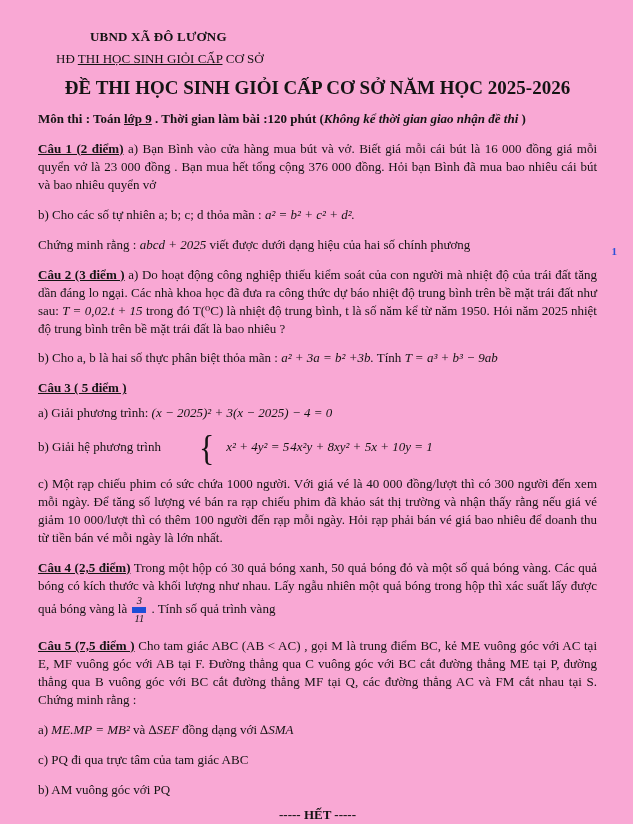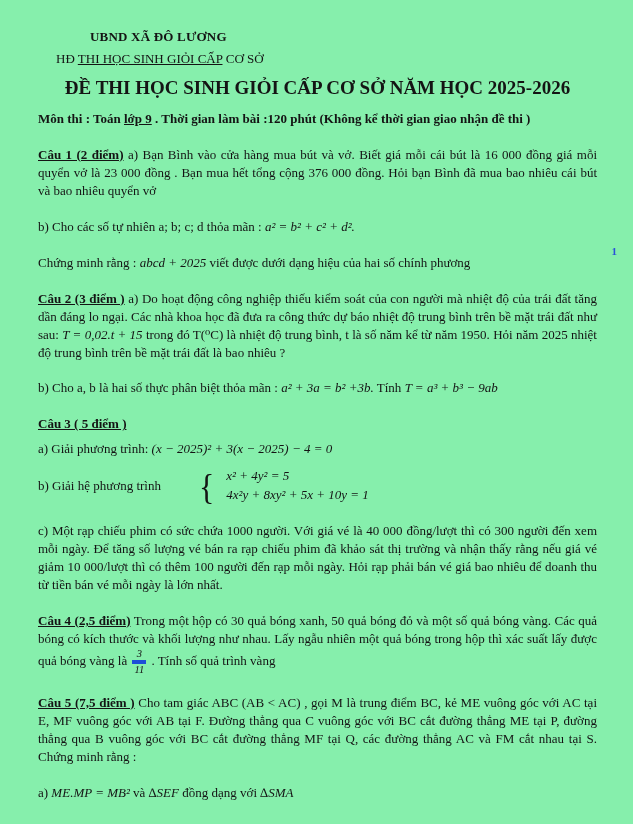--- a/index.html
+++ b/index.html
@@ -1,39 +1,39 @@
 <!DOCTYPE html>
 <html><head>
 <meta charset="utf-8">
 <style>
   html,body{margin:0;padding:0;background:#e8e8e8;}
   .page{
-    width:633px;height:824px;background:#86efac;margin:0 auto;
+    width:633px;height:824px;background:#f9a8d4;margin:0 auto;
     font-family:"Liberation Serif","DejaVu Serif",serif;
     font-size:13px;line-height:1.38;color:#141414;
     padding:28px 36px 18px 38px;box-sizing:border-box;
     position:relative;overflow:hidden;
   }
   .u{text-decoration:underline}
-  .i{}
+  .i{font-style:italic}
   .math{font-style:italic}
-  p{margin:18px 0 7px 0}
+  p{margin:12px 0 7px 0}
   .just{text-align:justify}
   .hdr-org{font-weight:bold;margin:0 0 4px 52px;letter-spacing:.2px}
   .hdr-committee{font-weight:normal;margin:0 0 7px 18px}
   .hdr-title{font-weight:bold;text-align:center;font-size:19px;margin:0 0 9px 0}
   .hdr-subject{font-weight:bold;margin:0 0 9px 0}
   .q-label{font-weight:bold;text-decoration:underline}
   .eq-line{margin:2px 0 9px 0}
   .sys-row{display:flex;align-items:center;gap:12px;margin:2px 0 9px 0}
   .brace{font-size:32px;font-weight:400;line-height:1;transform:scaleY(1.15);margin-left:26px}
-  .sys-eqs{display:flex;flex-direction:column;gap:1px}
+  .sys-eqs{display:flex;flex-direction:row;gap:1px}
   .frac{display:inline-flex;flex-direction:column;text-align:center;vertical-align:middle;
         font-size:10.5px;line-height:1.15;font-style:italic;margin:0 2px}
-  .frac .den{border-top:4px solid #1d4ed8;padding:0 2px}
+  .frac .den{border-top:6px solid #1d4ed8;padding:0 2px}
   .marker{position:absolute;right:16px;top:244px;color:#2b50d8;font-size:11px;font-weight:bold}
   .footer{text-align:center;font-weight:bold;}
 </style>
 </head>
 <body>
 
 <div class="page">
 
   <div class="hdr-org">UBND XÃ ĐÔ LƯƠNG</div>
 

